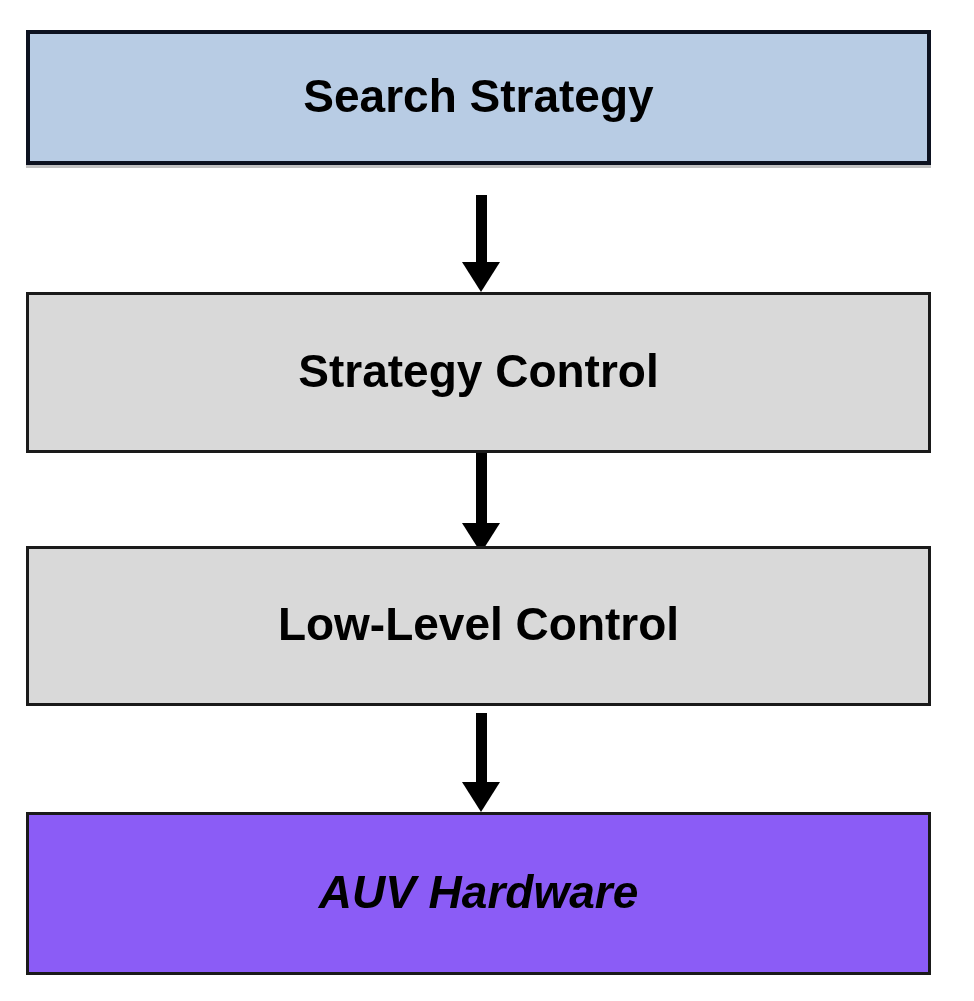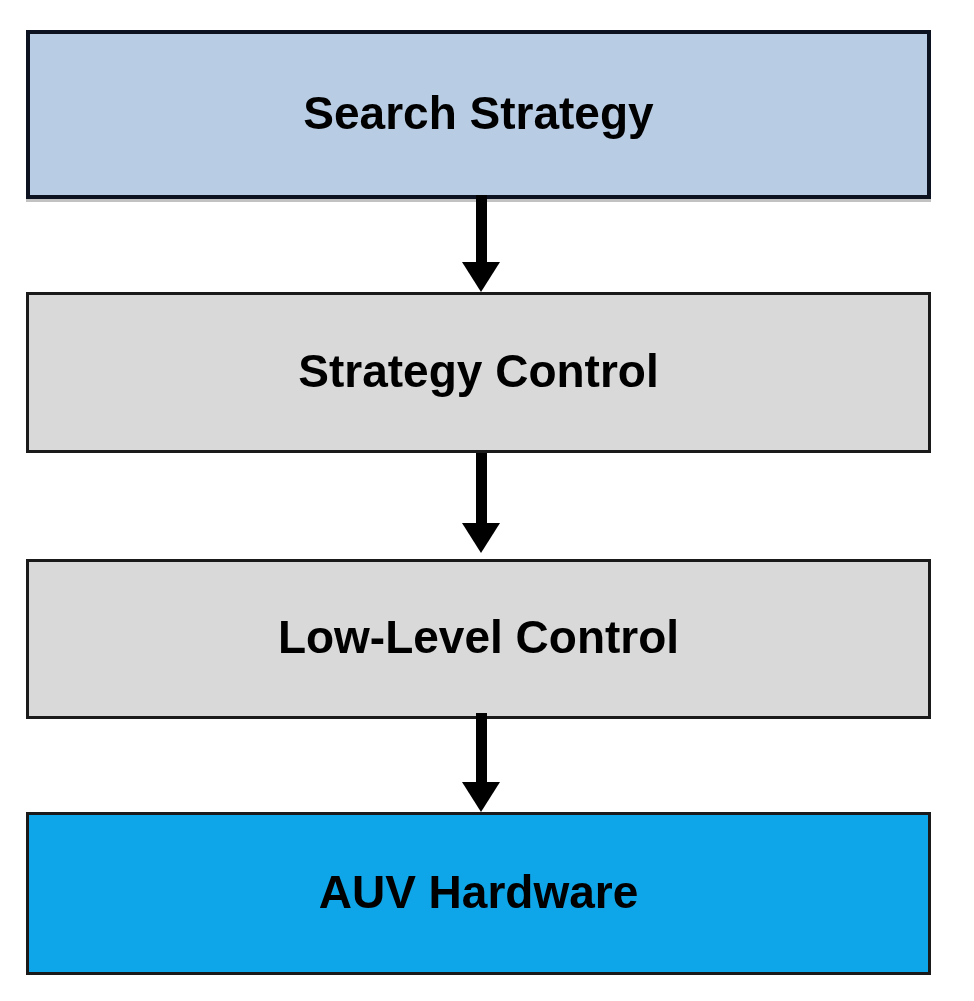--- a/index.html
+++ b/index.html
@@ -29,31 +29,31 @@
     font-weight: 700;
     font-size: 46px;
     letter-spacing: 0px;
     color: #000000;
     text-align: center;
     line-height: 1;
     padding-bottom: 4px;
   }
   .box-1 {
     top: 30px;
-    height: 169px;
+    height: 135px;
     border-width: 4px;
     box-shadow: 0 3px 0 rgba(120,120,120,0.45);
   }
   .box-2 {
     top: 292px;
     height: 161px;
     border-width: 3px;
   }
   .box-3 {
-    top: 559px;
+    top: 546px;
     height: 160px;
     border-width: 3px;
   }
   .box-4 {
     top: 812px;
     height: 163px;
     border-width: 3px;
   }
   .down-arrow {
     position: absolute;
@@ -105,17 +105,17 @@
 
   <div class="flow-box box-3" style="background-color: rgb(217, 217, 217); border-color: rgb(26, 26, 26);">
     <span class="box-label">Low-Level Control</span>
   </div>
 
   <div class="down-arrow arrow-3">
     <div class="arrow-shaft" style="background-color: rgb(0, 0, 0);"></div>
     <div class="arrow-head" style="border-top-color: rgb(0, 0, 0);"></div>
   </div>
 
-  <div class="flow-box box-4" style="background-color: #0ea5e9; border-color: rgb(26, 26, 26);">
+  <div class="flow-box box-4" style="background-color: #8b5cf6; border-color: rgb(26, 26, 26); font-style: italic;">
     <span class="box-label">AUV Hardware</span>
   </div>
 
 </div>
 
 </body></html>

